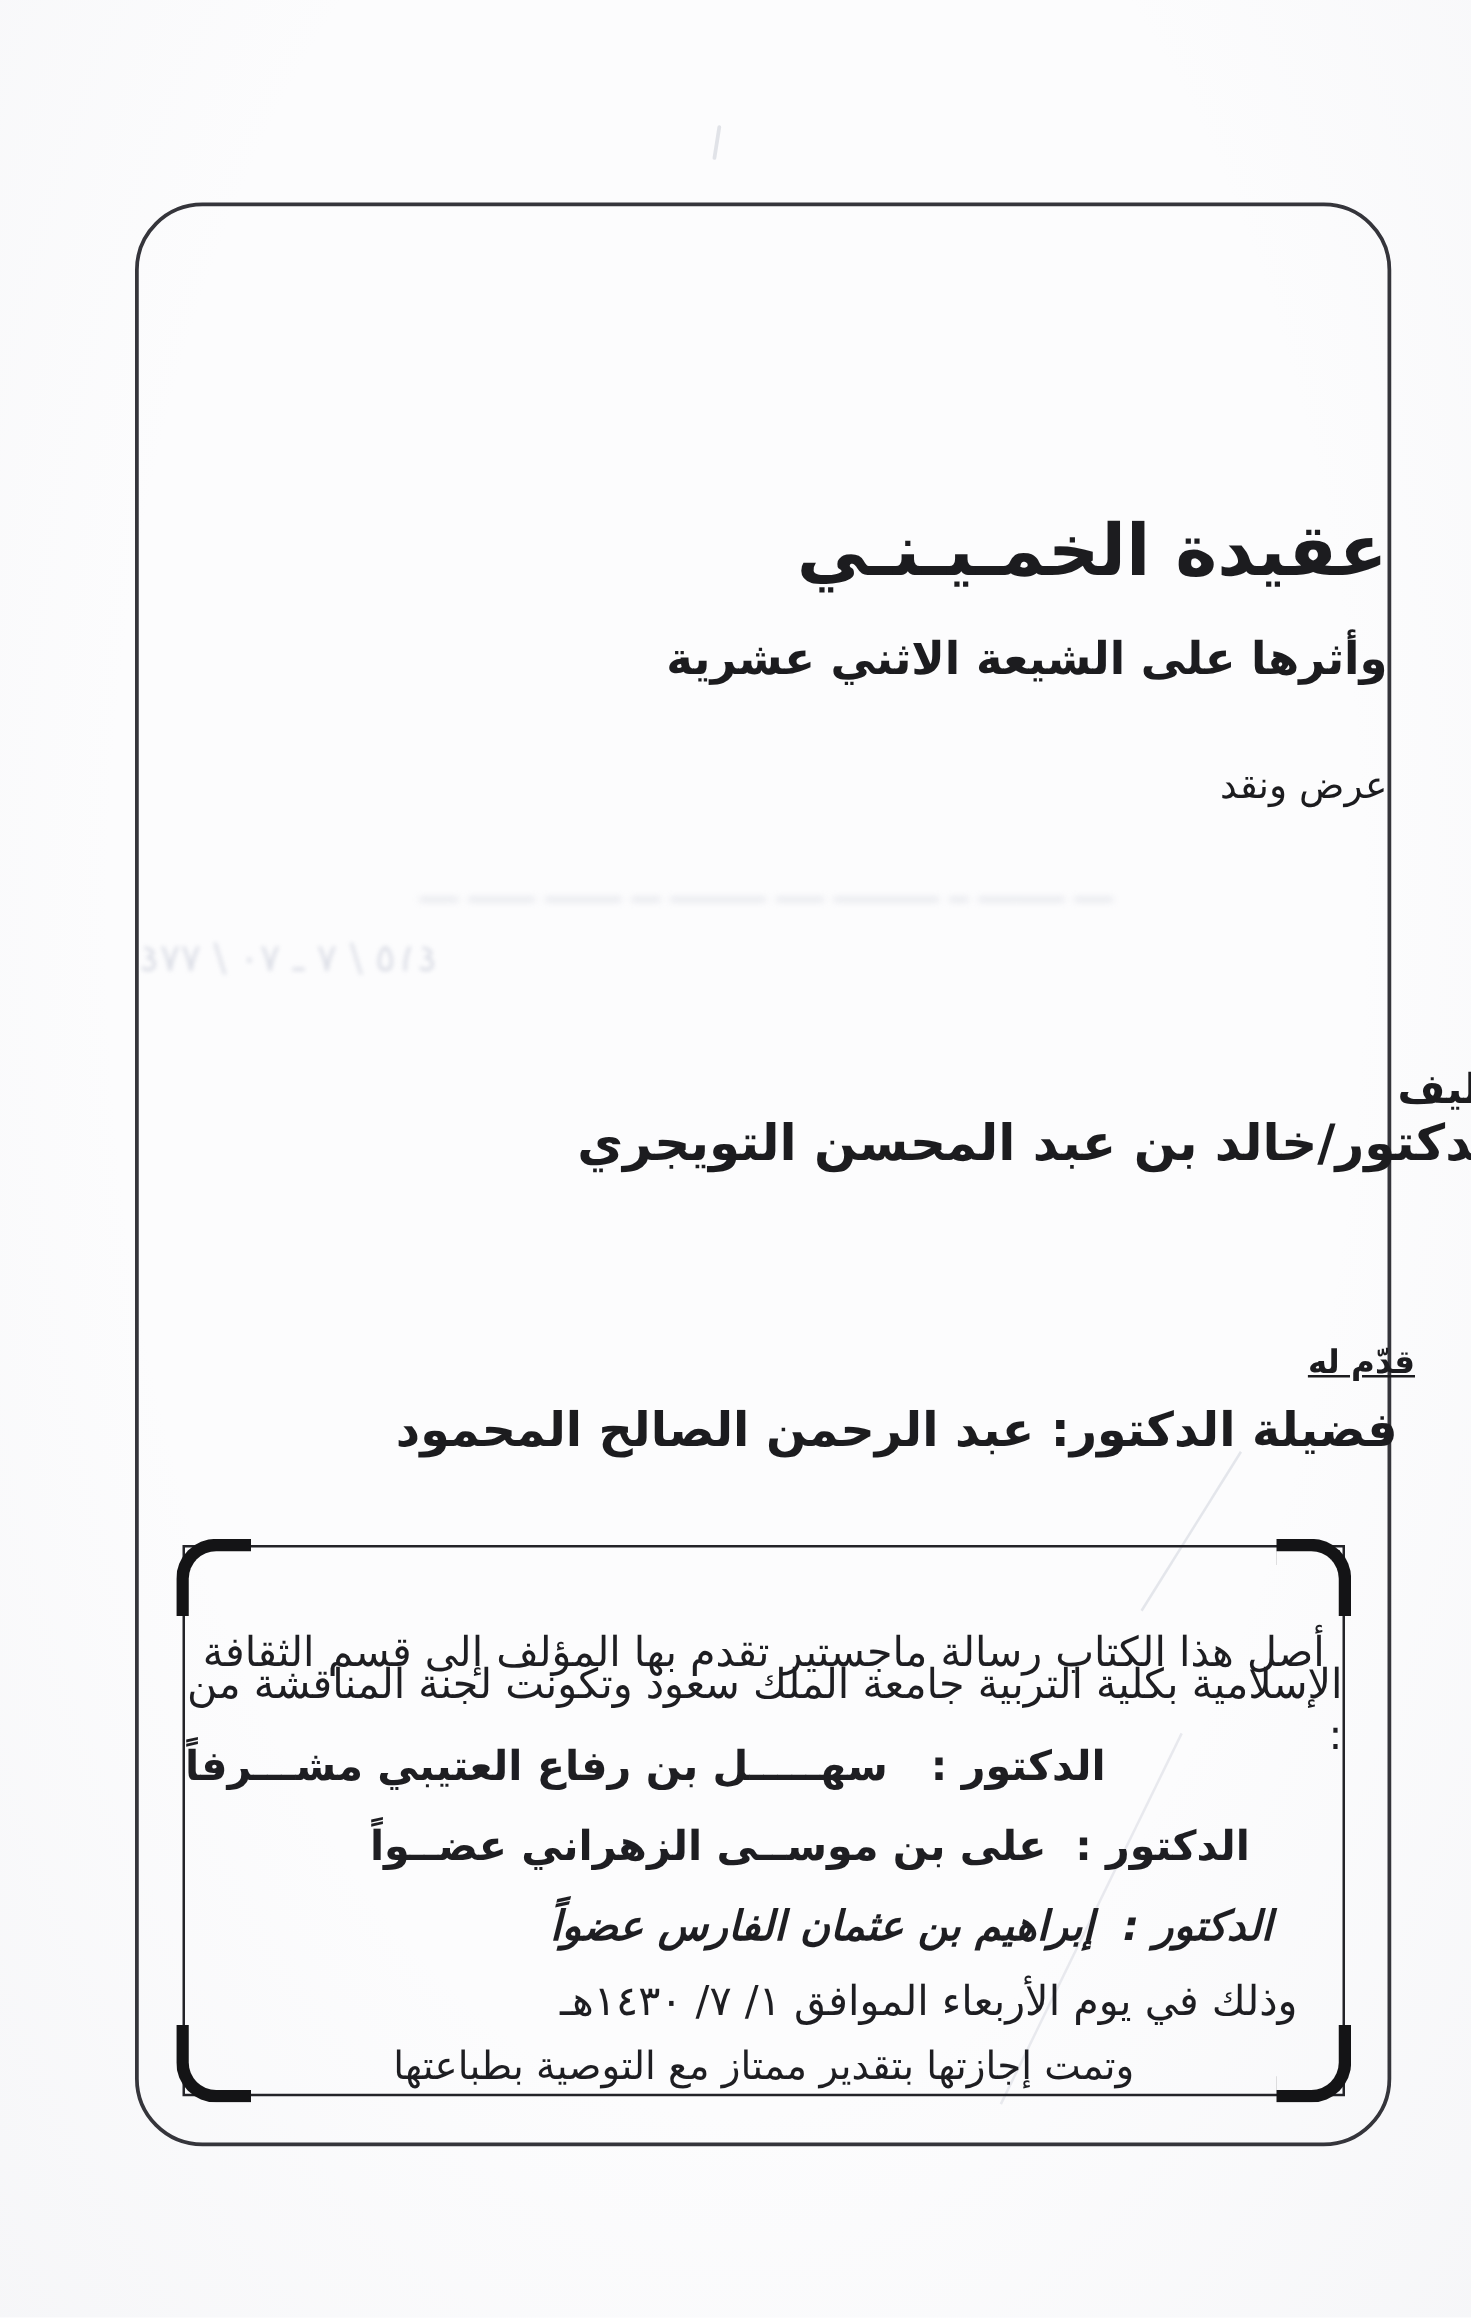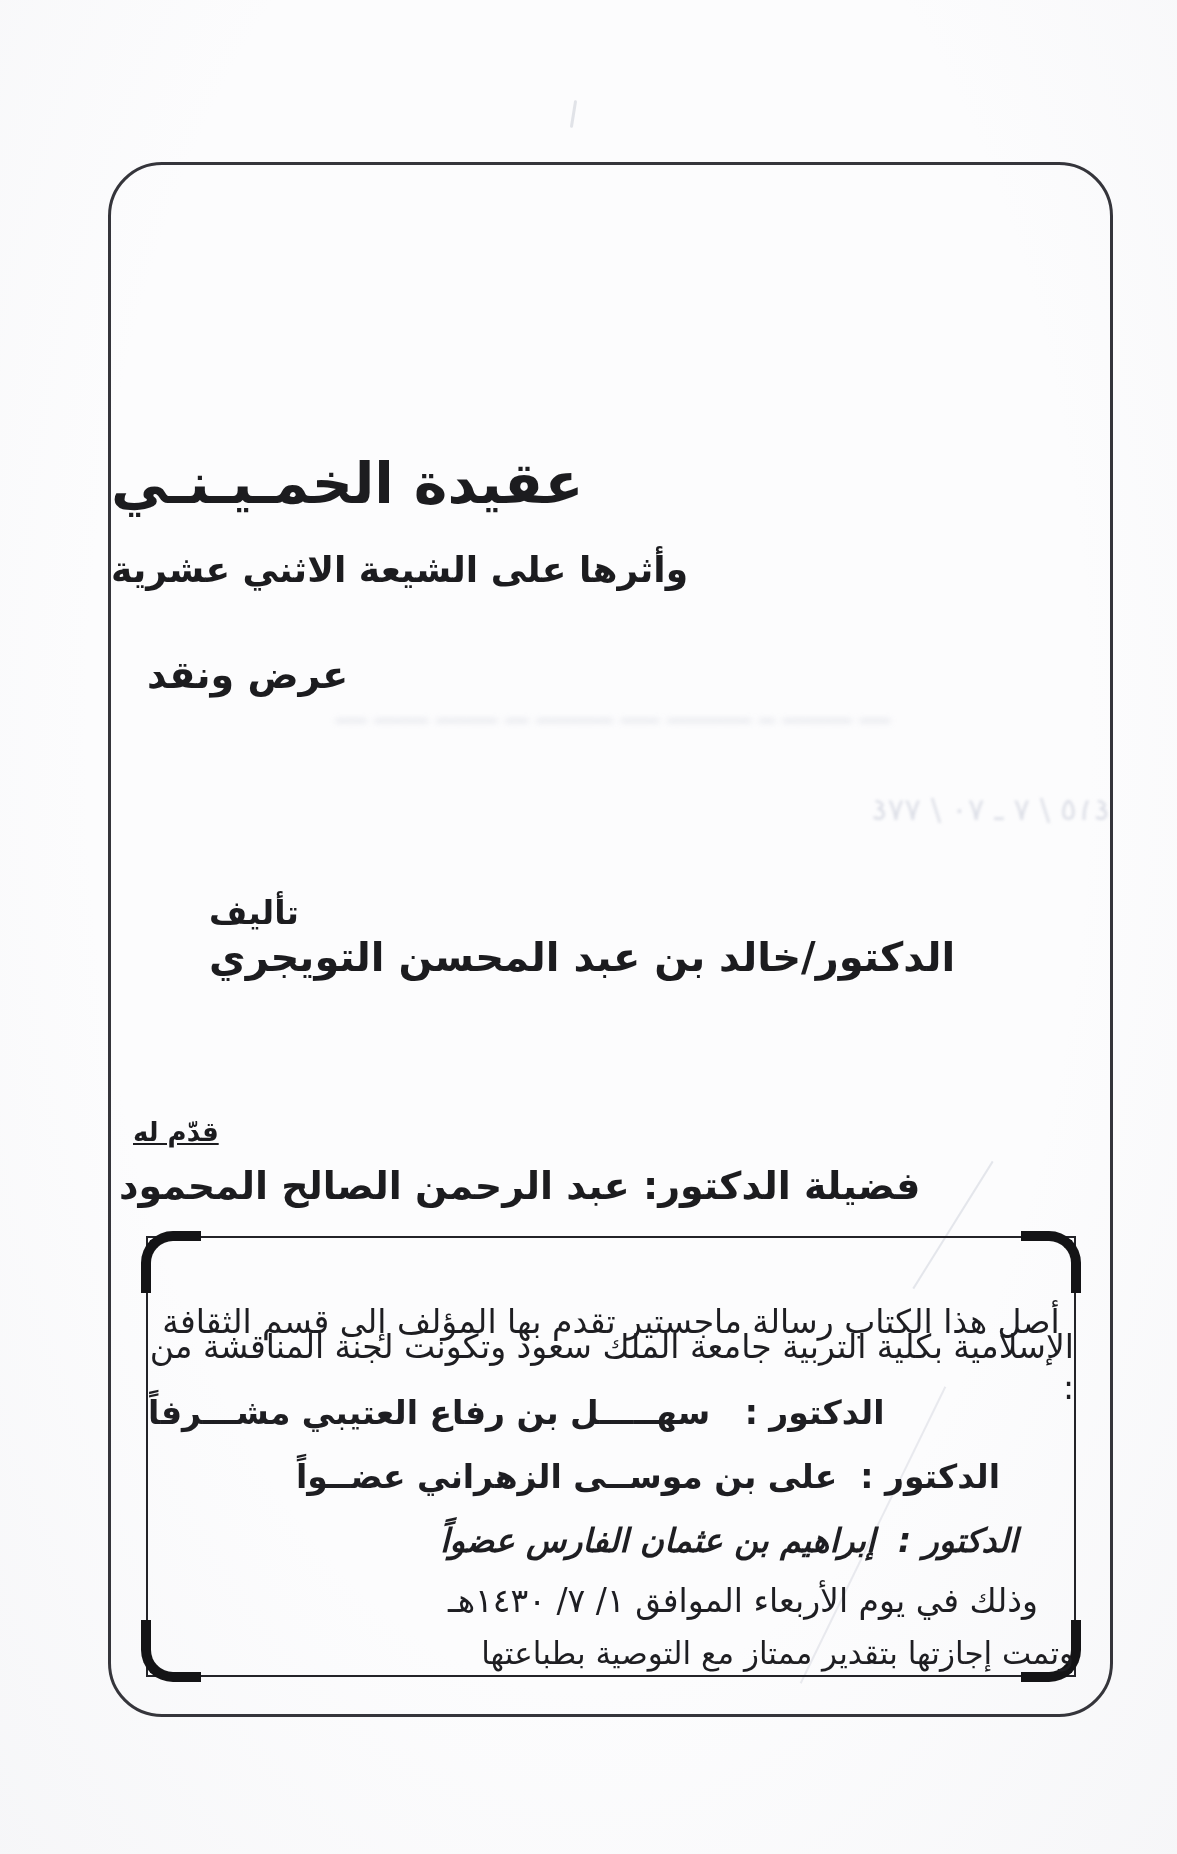--- a/index.html
+++ b/index.html
@@ -17,25 +17,25 @@
   }
 
   
   .frame {
     position:absolute; left:108px; top:162px;
     width:1005px; height:1555px;
     border:3px solid #35353b;
     border-radius:54px;
   }
 
-  .centered { position:absolute; left:0; width:100%; text-align:left;margin-top:42px; }
+  .centered { position:absolute; left:0; width:100%; text-align:right; }
 
   .title        { top:243px;  font-size:57px; font-weight:bold; letter-spacing:0; }
   .subtitle     { top:342px;  font-size:36px; font-weight:bold; }
-  .genre        { top:446px;  font-size:38px; font-weight:bold;padding-left:36px; }
+  .genre        { top:446px;  font-size:30px; font-weight:normal;padding-left:36px; }
 
   
   .ghost-band {
     top:533px; left:58px; width:888px;
     position:absolute; text-align:center;
     font-size:26px; color:#bfc3d0; opacity:.62;
     filter:blur(3px);
     white-space:nowrap; overflow:hidden;
   }
   .ghost-nums {
@@ -67,21 +67,21 @@
     position:absolute; left:0; width:100%;
     font-size:33px; line-height:1.25;
     white-space:pre-wrap; color:#1e1e22;
   }
   .tl-1 { top:24px;  text-align:center;margin-top:39px; }
   .tl-2 { top:88px;  text-align:right; }
   .tl-3 { top:154px; text-align:left; padding-right:74px; font-weight:bold; }
   .tl-4 { top:218px; text-align:right; padding-right:74px; font-weight:bold; }
   .tl-5 { top:282px; text-align:right; padding-right:56px; font-weight:bold;font-style:italic; }
   .tl-6 { top:342px; text-align:right; padding-right:36px; }
-  .tl-7 { top:396px; text-align:right; font-size:31px; }
+  .tl-7 { top:396px; text-align:center; font-size:31px; }
 
   
   .pen-mark {
     position:absolute; left:572px; top:100px;
     width:3px; height:28px; background:#dadce2;
     border-radius:3px; transform:rotate(9deg); opacity:.8;
   }
   .crease { position:absolute; width:2px; background:rgba(172,178,194,.30); }
   .crease-1 { left:952px; top:1150px; height:150px; transform:rotate(32deg); }
   .crease-2 { left:872px; top:1370px; height:330px; transform:rotate(26deg); opacity:.8; }

